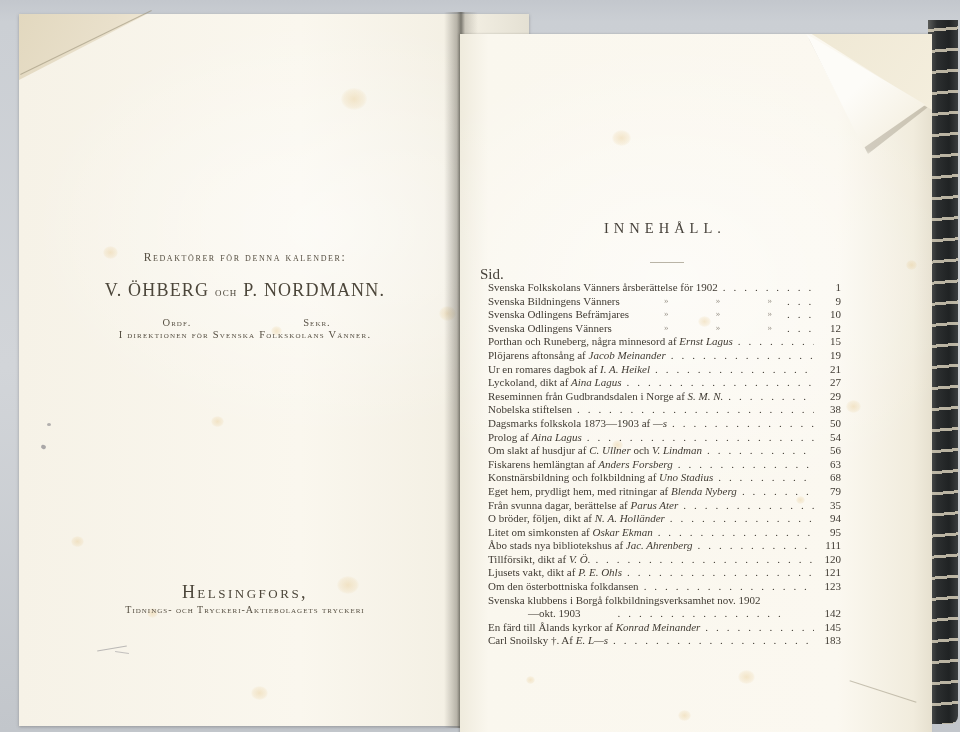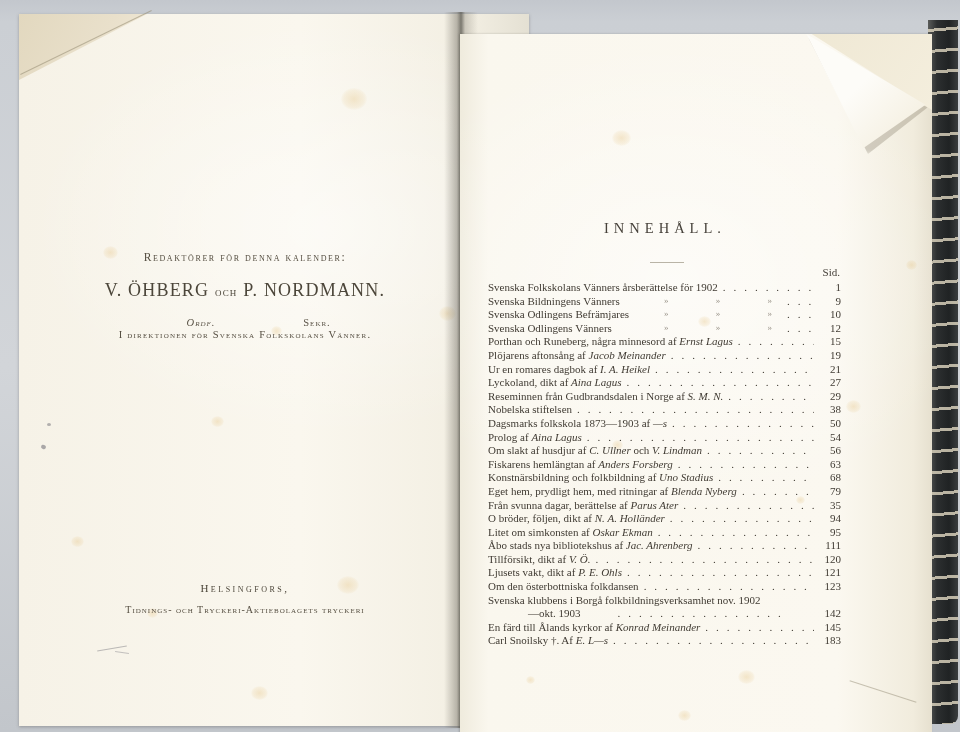--- a/index.html
+++ b/index.html
@@ -28,23 +28,23 @@
     position:absolute; left:-6px; top:28px; width:146px; height:1px;
     background:rgba(150,140,115,.55); transform:rotate(-26deg);
   }
   .lp-inner { position:absolute; left:22px; top:0; width:408px; height:100%; }
   .lp-line { position:absolute; left:0; width:100%; text-align:center; color:#554e41; }
   .editor-note { top:237px; font-variant:small-caps; font-size:11.5px; letter-spacing:1.6px; }
   .names { top:266px; font-size:18px; letter-spacing:1.2px; color:#4c463a; }
   .names .conj { font-variant:small-caps; font-size:13px; }
   .roles { top:303px; height:14px; }
   .role { position:absolute; font-variant:small-caps; font-size:10.5px; letter-spacing:1px; color:#5a5346; transform:translateX(-50%); }
-  .role-1 { left:160px;font-style:italic; } .role-2 { left:276px; }
+  .role-1 { left:136px; } .role-2 { left:276px; }
   .affiliation { top:315px; font-variant:small-caps; font-size:10.5px; letter-spacing:1.2px; }
-  .imprint-city { top:568px; font-variant:small-caps; font-size:11px; letter-spacing:2.5px; color:#4c463a; }
+  .imprint-city { top:568px; font-variant:small-caps; font-size:18px; letter-spacing:2.5px; color:#4c463a; }
   .imprint-printer { top:590px; font-variant:small-caps; font-size:10px; letter-spacing:1px; }
   .imprint-year { top:608px; font-size:11.5px; letter-spacing:1px; }
   .pencil-mark { position:absolute; background:transparent; }
   .squiggle1 { left:78px; top:634px; width:30px; border-top:1.5px solid rgba(95,95,105,.4); transform:rotate(-10deg); }
   .squiggle2 { left:96px; top:638px; width:14px; border-top:1px solid rgba(95,95,105,.35); transform:rotate(8deg); }
   .dot1 { left:28px; top:409px; width:4px; height:3px; border-radius:50%; background:rgba(75,75,88,.4); }
   .dot2 { left:22px; top:431px; width:5px; height:4px; border-radius:50%; background:rgba(75,75,88,.45); transform:rotate(20deg); }
 
   
   .gutter {
@@ -84,22 +84,22 @@
     clip-path:polygon(2% 0,98% 62%,48% 100%);
   }
   .crease-br {
     position:absolute; right:14px; bottom:48px; width:70px; height:1px;
     background:rgba(150,142,120,.5); transform:rotate(18deg);
   }
 
   .rp-title { position:absolute; left:30px; top:186px; width:350px; text-align:center;
     font-size:14.5px; letter-spacing:5px; color:#46413a; }
   .rp-rule { position:absolute; left:190px; top:228px; width:34px; height:1px; background:#b9b4a6; }
-  .rp-sid { position:absolute; left:20px; top:232px; width:360px; text-align:right;
-    font-size:11px; color:#46413a; }
+  .rp-sid { position:absolute; left:20px; top:232px; width:360px; text-align:left;
+    font-size:15px; color:#46413a; }
 
   .toc { position:absolute; left:28px; top:247px; width:353px; color:#403b33; }
   .toc-row { display:flex; align-items:flex-start; height:13.6px; font-size:11px; white-space:nowrap; }
   .toc-row.indent { padding-left:40px;gap:32px; }
   .toc-text { flex:0 0 auto; }
   .toc-text.fixed { flex:0 0 172px; overflow:visible; }
   .toc-text .it { font-style:italic; }
   .ditto { flex:0 0 122px; display:flex; justify-content:space-between; padding:0 10px 0 4px;
     color:#9a948a; font-size:9px; }
   .leader { flex:1 1 0; min-width:0; overflow:hidden; letter-spacing:2.6px; padding-left:5px; }

